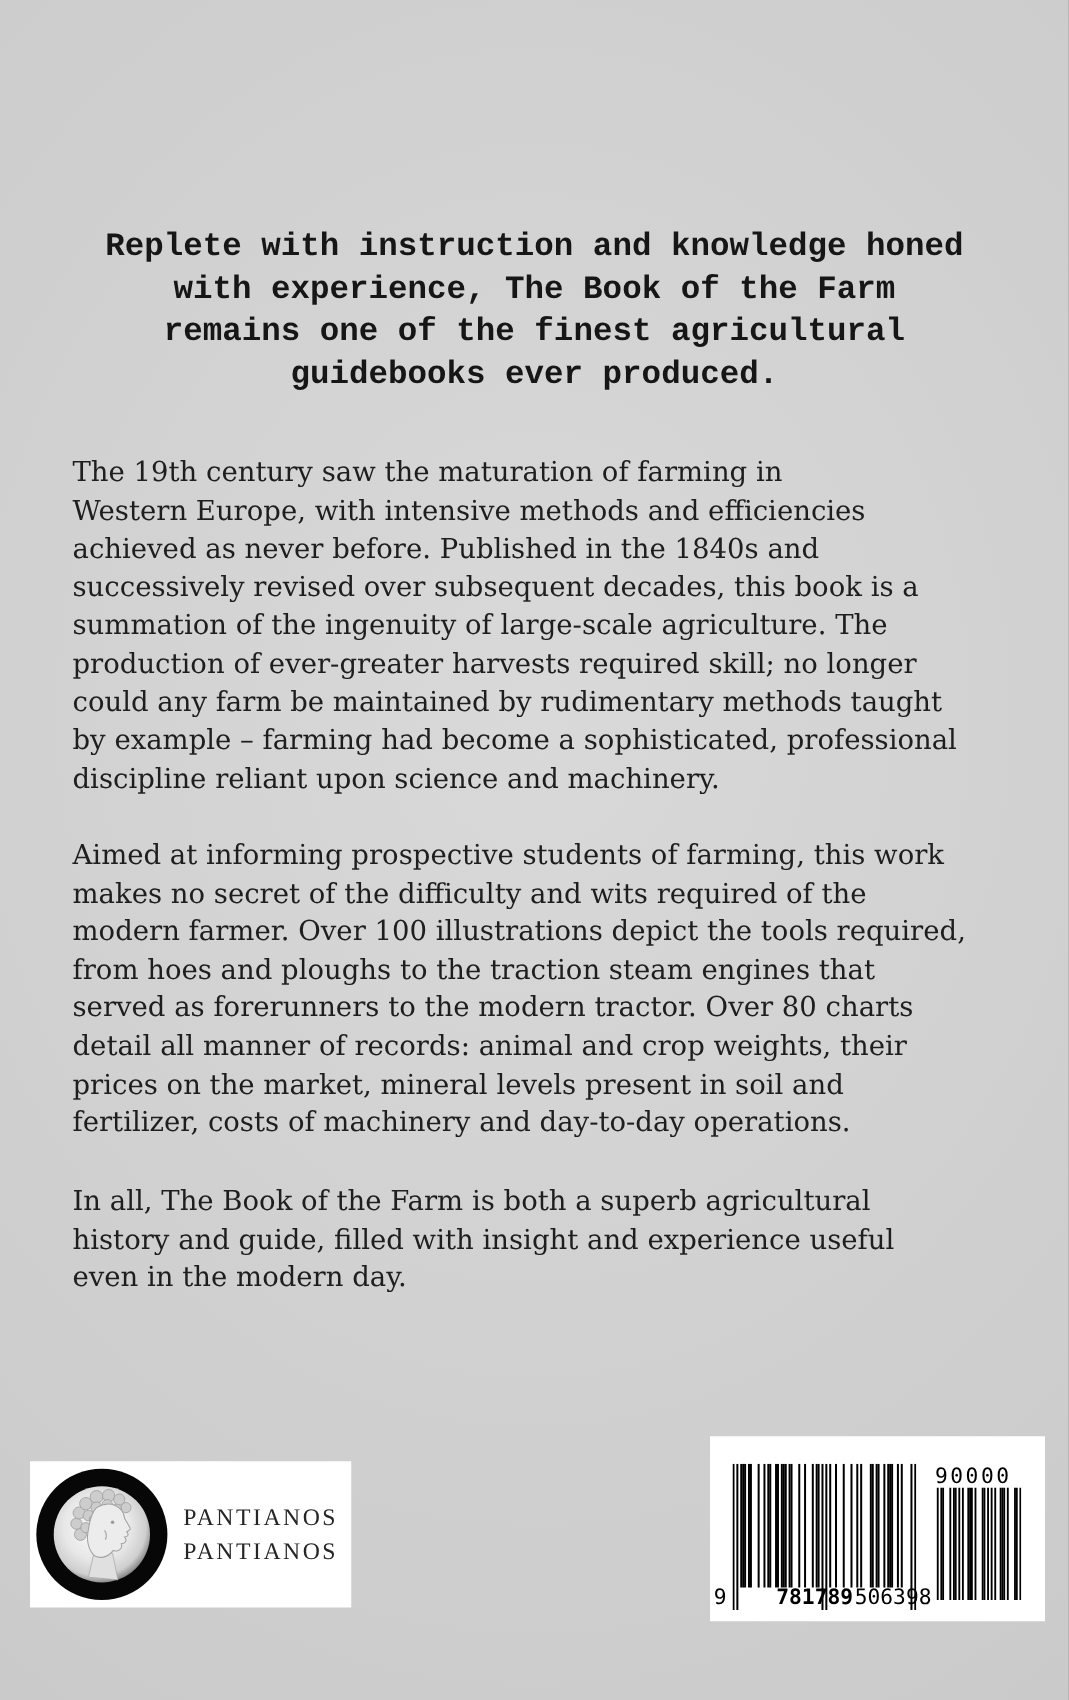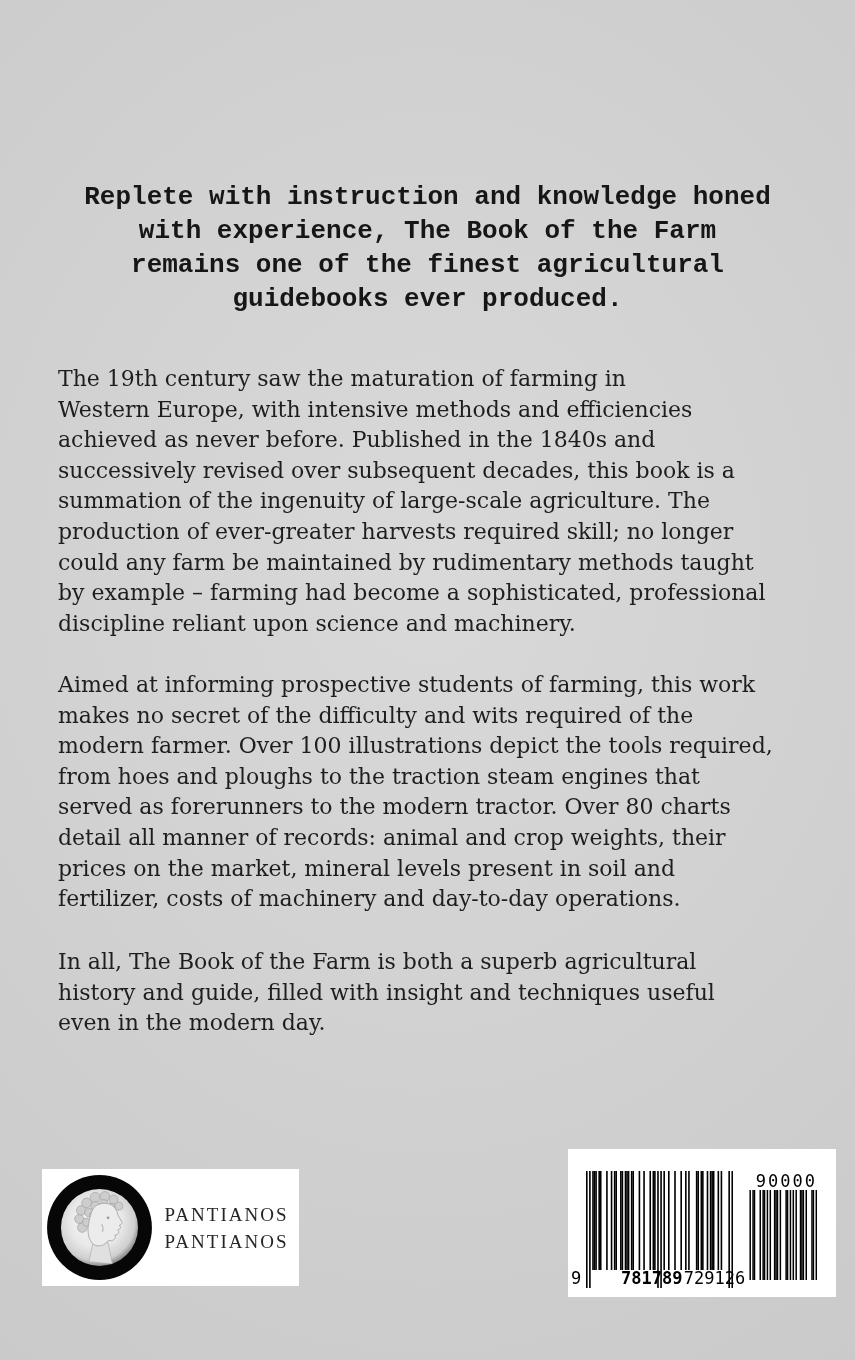--- a/index.html
+++ b/index.html
@@ -25,21 +25,21 @@
     font-size:22px;line-height:30.6px;
     white-space:pre-line;
     color:#1e1e1e;
   }
   .para-1{top:364px;}
   .para-2{top:670px;}
   .para-3{top:947px;}
 
   
   .logo-box{
-    position:absolute;left:42px;top:1169px;width:257px;height:117px;
+    position:absolute;left:24px;top:1169px;width:257px;height:117px;
     background:#ffffff;
   }
   .coin-wrap{position:absolute;left:4px;top:5px;width:107px;height:107px;}
   .publisher-name{
     position:absolute;left:112px;top:0;width:145px;height:117px;
     display:flex;flex-direction:column;justify-content:center;align-items:center;
     font-family:"Liberation Serif", serif;
     font-size:19px;letter-spacing:2px;line-height:27px;
     color:#262626;text-align:center;
   }
@@ -50,21 +50,21 @@
     background:#ffffff;
     font-family:"DejaVu Sans Mono", monospace;
     color:#000;
   }
   .isbn-label{
     position:absolute;top:2px;left:0;width:100%;
     text-align:center;font-size:18px;letter-spacing:1px;white-space:nowrap;
   }
   .price-code{
     position:absolute;top:22px;left:180px;width:69px;
-    text-align:right;font-size:17px;letter-spacing:2px;
+    text-align:left;font-size:17px;letter-spacing:2px;
   }
   .ean13-svg{position:absolute;left:18px;top:22px;}
   .ean5-svg{position:absolute;left:180px;top:41px;}
   .digit{position:absolute;font-size:17px;white-space:nowrap;}
   .digit-lead{left:3px;top:119px;}
   .digit-g1{left:53px;top:119px;width:65px;text-align:left;letter-spacing:0px;font-weight:bold;}
   .digit-g2{left:114px;top:119px;width:65px;text-align:center;letter-spacing:0px;}
 </style>
 </head>
 <body>
@@ -89,21 +89,21 @@
   <div class="para para-2">Aimed at informing prospective students of farming, this work
 makes no secret of the difficulty and wits required of the
 modern farmer. Over 100 illustrations depict the tools required,
 from hoes and ploughs to the traction steam engines that
 served as forerunners to the modern tractor. Over 80 charts
 detail all manner of records: animal and crop weights, their
 prices on the market, mineral levels present in soil and
 fertilizer, costs of machinery and day-to-day operations.</div>
 
   <div class="para para-3">In all, The Book of the Farm is both a superb agricultural
-history and guide, filled with insight and techniques useful
+history and guide, filled with insight and experience useful
 even in the modern day.</div>
 
   <div class="logo-box">
     <div class="coin-wrap">
       <svg width="107" height="107" viewBox="0 0 100 100">
         <defs>
           <radialGradient id="cg" cx="45%" cy="42%" r="62%">
             <stop offset="0%" stop-color="#fbfbfb"></stop>
             <stop offset="55%" stop-color="#e8e8e8"></stop>
             <stop offset="82%" stop-color="#cfcfcf"></stop>
@@ -217,16 +217,16 @@
         <rect x="51.75" y="0" width="1.49" height="90"></rect>
         <rect x="53.19" y="0" width="1.49" height="90"></rect>
         <rect x="54.63" y="0" width="1.49" height="90"></rect>
         <rect x="57.50" y="0" width="1.49" height="90"></rect>
         <rect x="63.25" y="0" width="1.49" height="90"></rect>
         <rect x="64.69" y="0" width="1.49" height="90"></rect>
         <rect x="67.56" y="0" width="1.49" height="90"></rect>
       </svg>
     <div class="digit digit-lead">9</div>
     <div class="digit digit-g1">781789</div>
-    <div class="digit digit-g2">729126</div>
+    <div class="digit digit-g2">506398</div>
   </div>
 
 </div>
 
 </body></html>

